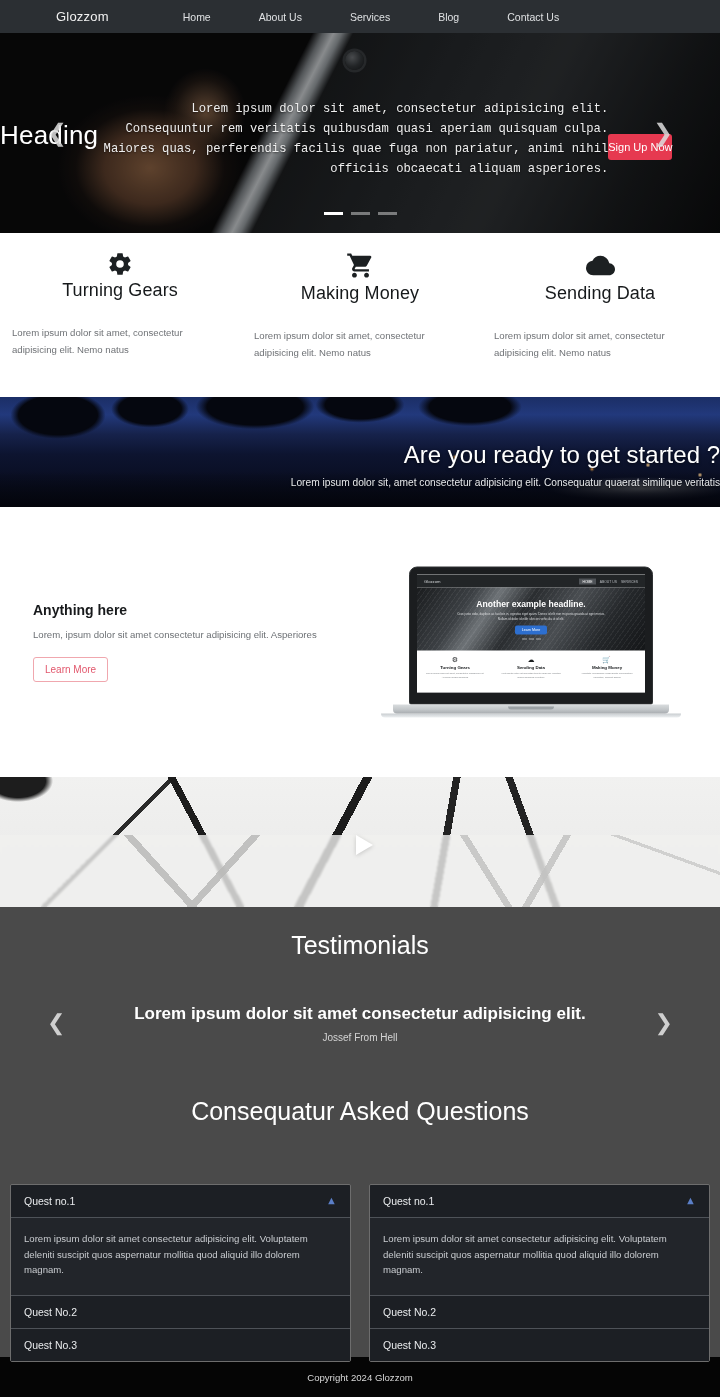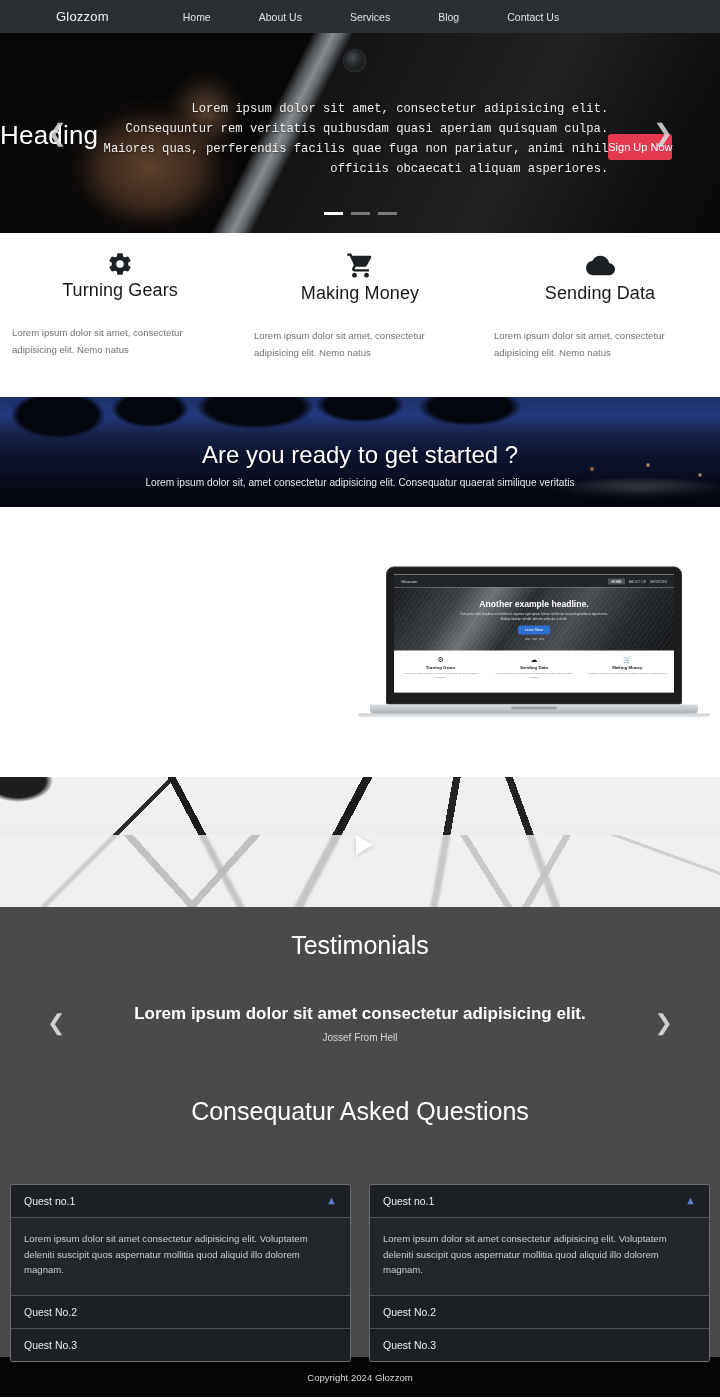--- a/index.html
+++ b/index.html
@@ -178,21 +178,21 @@
       radial-gradient(ellipse 54px 26px at 150px 12px, #05070f 0%, #05070f 58%, transparent 72%),
       radial-gradient(ellipse 80px 30px at 255px 10px, #05070f 0%, #05070f 60%, transparent 74%),
       radial-gradient(ellipse 60px 24px at 360px 8px, #05070f 0%, #05070f 58%, transparent 74%),
       radial-gradient(ellipse 70px 26px at 470px 10px, #05070f 0%, #05070f 58%, transparent 74%),
       linear-gradient(180deg, transparent 0%, transparent 68%, rgba(4,6,14,.75) 88%, rgba(3,4,10,.95) 100%);
   }
   .cta-inner {
     position: relative; z-index: 3;
     height: 100%;
     display: flex; flex-direction: column;
-    align-items: center; justify-content: center;
+    align-items: flex-end; justify-content: center;
     padding-top: 24px;
   }
   .cta-title {
     color: #fff;
     font-size: 24px;
     font-weight: 400;
     text-shadow: 0 1px 3px rgba(0,0,0,.6);
   }
   .cta-sub {
     margin-top: 8px;
@@ -233,21 +233,21 @@
     font-family: inherit;
   }
   .about-right {
     position: absolute;
     left: 386px; top: 50%;
     transform: translateY(-50%);
     width: 290px;
   }
 
   
-  .laptop { position: relative; width: 296px; margin: 0 auto; }
+  .laptop { position: relative; width: 244px; margin: 0 auto; }
   .laptop-lid {
     background: #1b1d1f;
     border-radius: 8px 8px 2px 2px;
     padding: 7px 7px 11px 7px;
     border: 1px solid #2e3133;
   }
   .laptop-screen {
     background: #fff;
     height: 118px;
     overflow: hidden;
@@ -525,20 +525,25 @@
 <section class="cta">
   <div class="cta-bg"></div>
   <div class="cta-trees"></div>
   <div class="cta-inner">
     <h2 class="cta-title">Are you ready to get started ?</h2>
     <p class="cta-sub">Lorem ipsum dolor sit, amet consectetur adipisicing elit. Consequatur quaerat similique veritatis</p>
   </div>
 </section>
 
 <section class="about">
+  <div class="about-left">
+    <h3 class="about-title">Anything here</h3>
+    <p class="about-text">Lorem, ipsum dolor sit amet consectetur adipisicing elit. Asperiores</p>
+    <button class="learn-btn">Learn More</button>
+  </div>
 
   <div class="about-right">
     <div class="laptop">
       <div class="laptop-lid">
         <div class="laptop-screen">
           <div class="ls-nav">
             <span class="ls-brand">Glozzom</span>
             <span class="ls-links">
               <span class="on">HOME</span>
               <span>ABOUT US</span>

